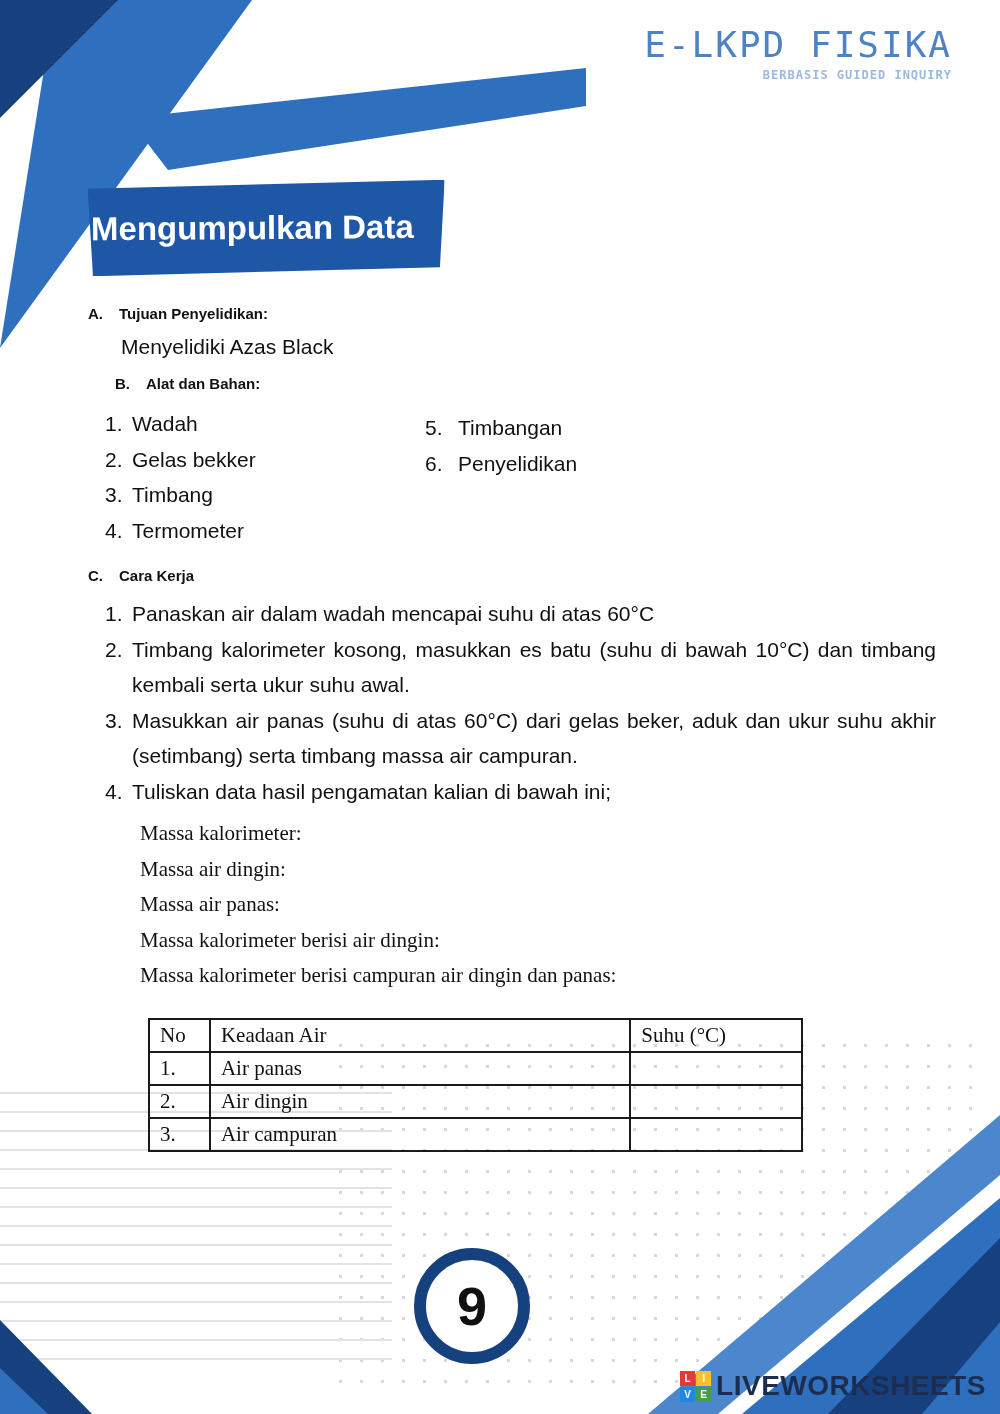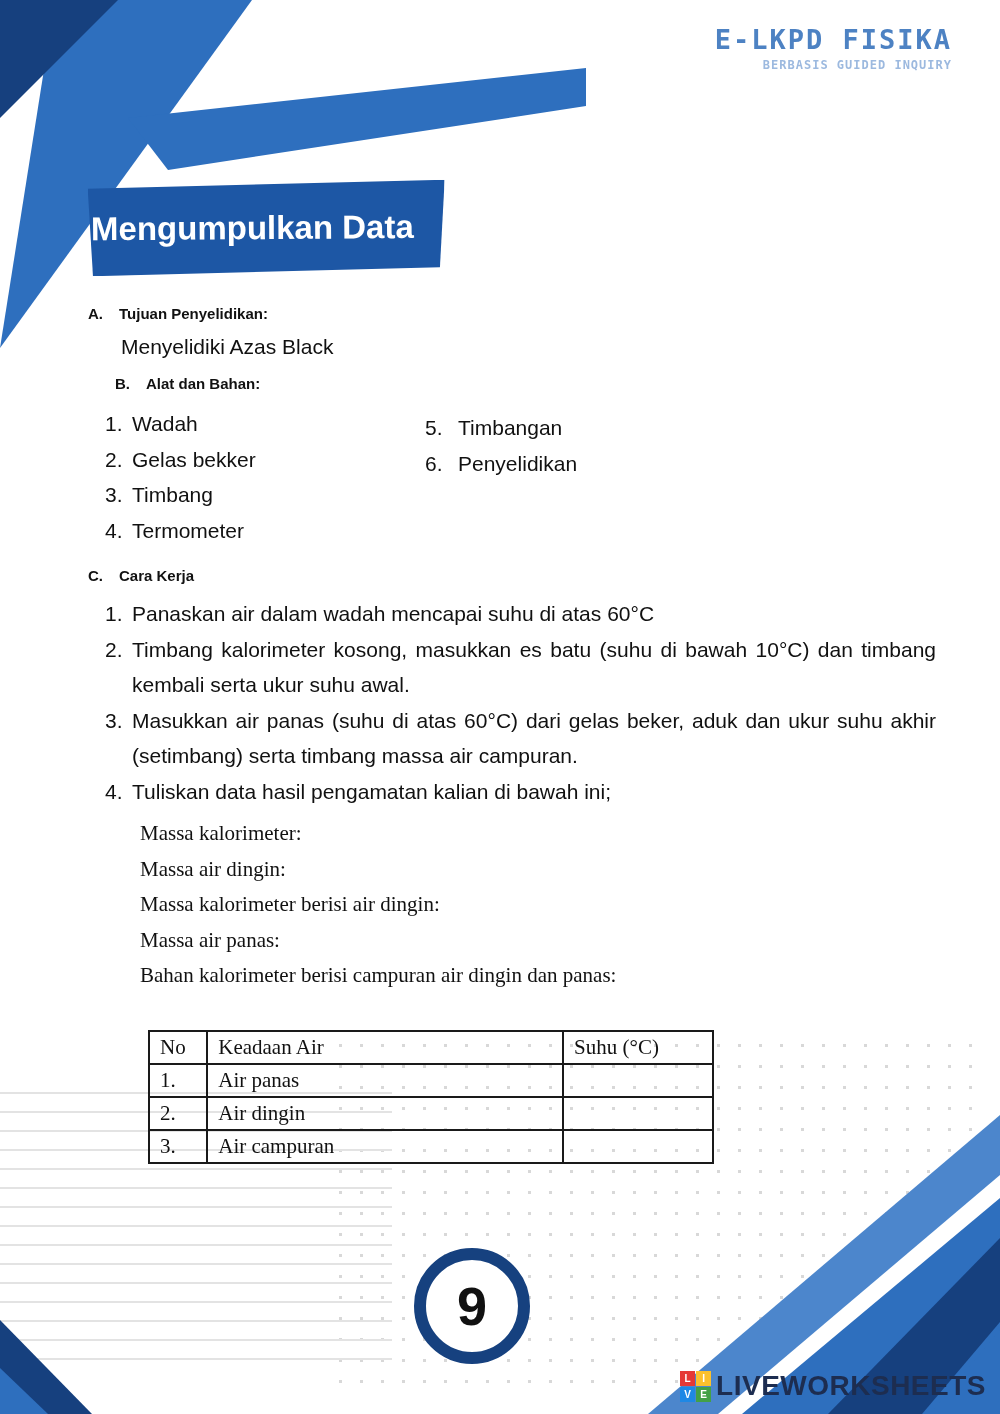--- a/index.html
+++ b/index.html
@@ -25,21 +25,21 @@
     background-image: repeating-linear-gradient(to bottom, #e3e3e3 0px, #e3e3e3 2px, transparent 2px, transparent 19px);
     z-index: 0;
   }
   .deco { position: absolute; left: 0; top: 0; width: 1000px; height: 1414px; z-index: 1; }
 
   
   .header {
     position: absolute; top: 24px; right: 48px; text-align: right; z-index: 2;
     font-family: "DejaVu Sans Mono", monospace;
   }
-  .h-title { font-size: 27px; font-weight: bold; color: #4d82c3; letter-spacing: 2px; }
+  .h-title { font-size: 36px; font-weight: normal; color: #4d82c3; letter-spacing: 2px; }
   .h-sub   { font-size: 12px; font-weight: bold; color: #9cb9df; letter-spacing: 1px; margin-top: 3px; }
 
   
   .banner {
     position: absolute; left: 88px; top: 181px; width: 357px; height: 94px;
     background: #1d57a5; z-index: 2;
     clip-path: polygon(0% 7%, 100% 0%, 98.5% 93%, 1.3% 100%);
     transform: rotate(-0.4deg);
     display: flex; align-items: center;
   }
@@ -62,21 +62,21 @@
   .col2 .li-num { width: 33px; }
 
   .steps { list-style: none; margin-top: 6px; margin-left: 17px; width: 831px; }
   .step { display: flex; line-height: 35.5px; }
   .step-text { flex: 1 1 auto; text-align: justify; }
 
   .data-lines { margin: 7px 0 0 52px; }
   .data-line { line-height: 35.5px; font-family: Liberation Serif, serif; }
 
   .obs-table {
-    margin: 36px 0 0 60px; width: 566px;
+    margin: 24px 0 0 60px; width: 655px;
     border-collapse: collapse;
     font-family: "Liberation Serif", serif; font-size: 21px;
   }
   .obs-table th, .obs-table td {
     border: 2px solid #1a1a1a; text-align: left; font-weight: normal;
     padding: 2px 10px; height: 33px; vertical-align: middle;
   }
   .col-no { width: 62px; }
   .col-keadaan { width: 445px; }
   .col-suhu { width: 180px; }
@@ -200,23 +200,23 @@
       </li>
       <li class="step">
         <span class="li-num">4.</span>
           <span class="step-text">Tuliskan data hasil pengamatan kalian di bawah ini;</span>
       </li>
     </ol>
 
     <div class="data-lines">
       <div class="data-line">Massa kalorimeter:</div>
       <div class="data-line">Massa air dingin:</div>
+      <div class="data-line">Massa air panas:</div>
       <div class="data-line">Massa kalorimeter berisi air dingin:</div>
-      <div class="data-line">Massa air panas:</div>
-      <div class="data-line">Bahan kalorimeter berisi campuran air dingin dan panas:</div>
+      <div class="data-line">Massa kalorimeter berisi campuran air dingin dan panas:</div>
     </div>
 
     <table class="obs-table">
       <thead>
         <tr>
           <th class="col-no">No</th>
           <th class="col-keadaan">Keadaan Air</th>
           <th class="col-suhu">Suhu (°C)</th>
         </tr>
       </thead>

